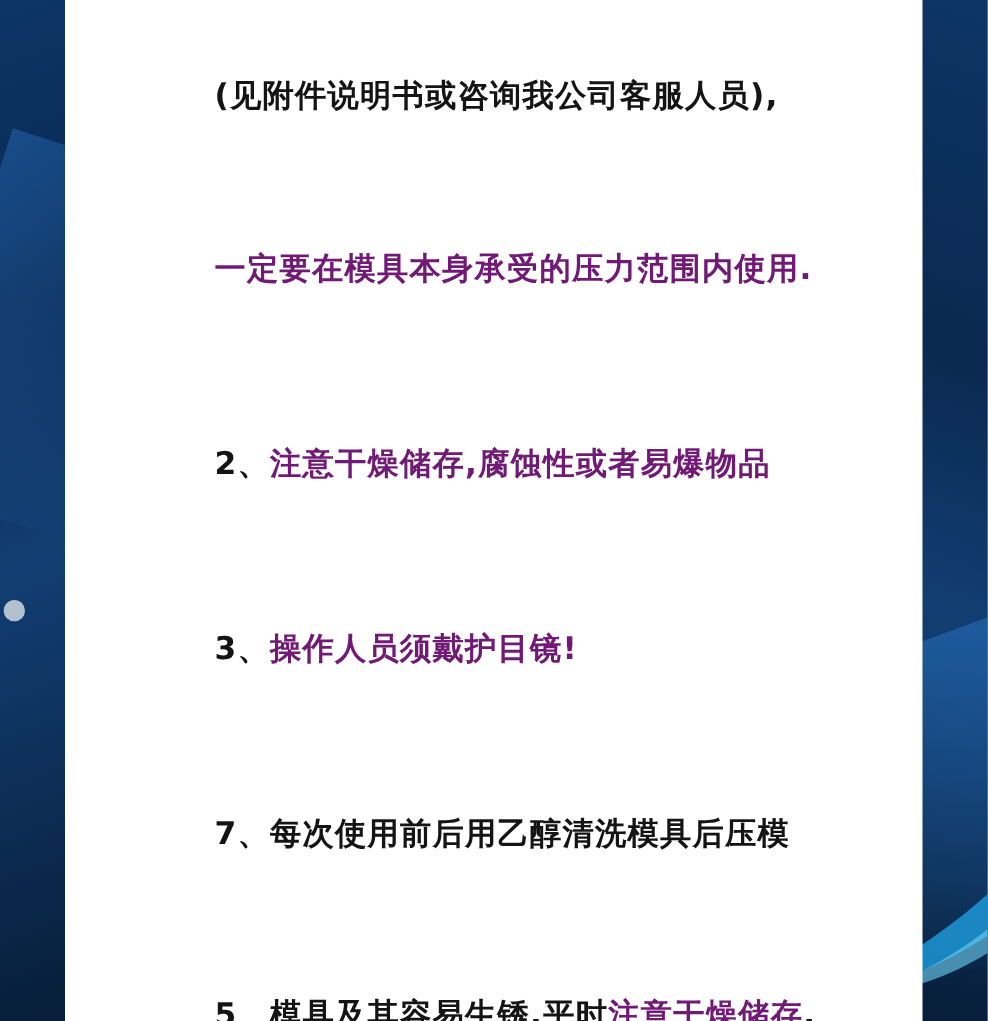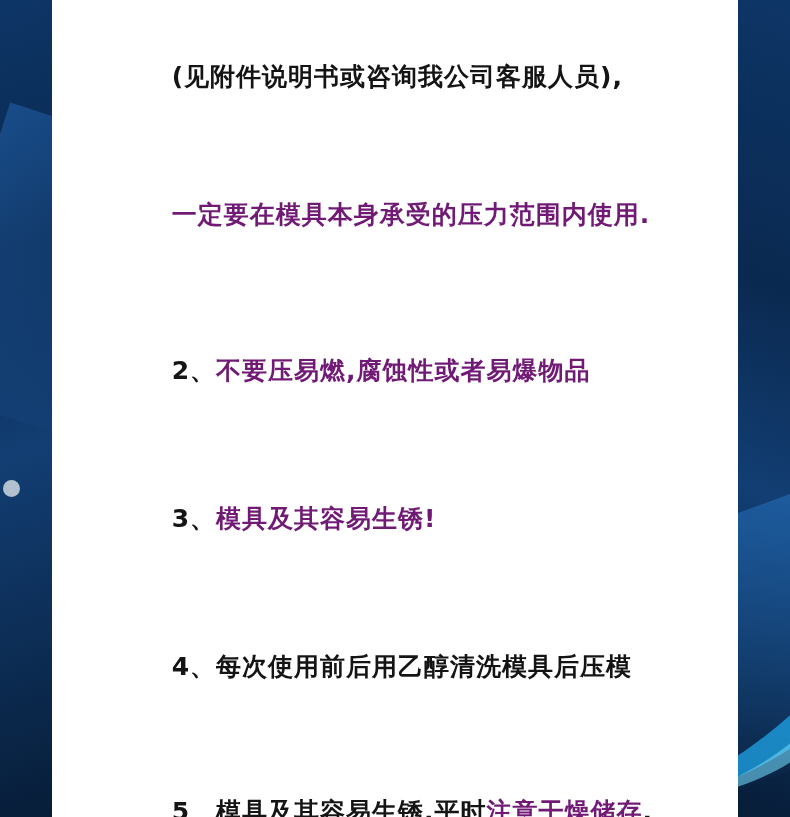--- a/index.html
+++ b/index.html
@@ -123,33 +123,33 @@
         <span class="blk">(见附件说明书或咨询我公司客服人员),</span>
       </div>
 
       <div class="line">
         <span class="red">一定要在模具本身承受的压力范围内使用.</span>
       </div>
 
       <div class="gap-m"></div>
 
       <div class="line">
-        <span class="blk">2、</span><span class="red">不要压易燃,腐蚀性或者易爆物品</span>
+        <span class="blk">2、</span><span class="red">注意干燥储存,腐蚀性或者易爆物品</span>
       </div>
 
       <div class="gap-s"></div>
 
       <div class="line">
-        <span class="blk">3、</span><span class="red">模具及其容易生锈!</span>
+        <span class="blk">3、</span><span class="red">操作人员须戴护目镜!</span>
       </div>
 
       <div class="gap-s"></div>
 
       <div class="line">
-        <span class="blk">4、每次使用前后用乙醇清洗模具后压模</span>
+        <span class="blk">7、每次使用前后用乙醇清洗模具后压模</span>
       </div>
 
       <div class="gap-s"></div>
 
       <div class="line tight">
         <span class="blk">5、模具及其容易生锈,平时</span><span class="red">注意干燥储存</span><span class="blk">,</span>
       </div>
 
     </div>
   </div>

